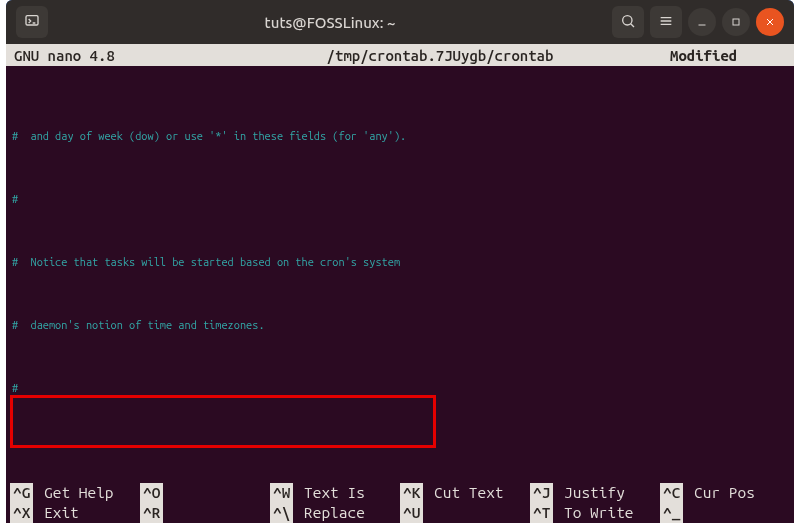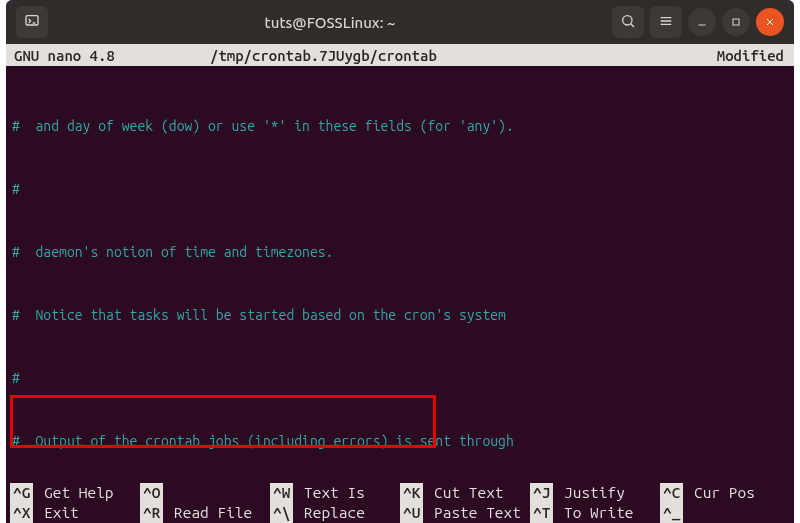--- a/index.html
+++ b/index.html
@@ -50,30 +50,30 @@
       height: 22px;
       background: #e3dfda;
       color: #2a2522;
       display:flex;
       font-size: 15px;
       padding: 0 4px;
       font-weight: 500;
       align-items:center;
     }
     .nh-left { width: 200px; padding-left:4px; }
-    .nh-center { flex:1; }
-    .nh-right { width: 120px; text-align:right; padding-right:6px; }
+    .nh-center { flex:1; text-align:center; }
+    .nh-right { width: 120px; text-align:left; padding-right:6px;font-weight:bold; }
 
     .terminal {
       flex:1;
       background: #2b0a22;
       color: #32a7a7;
-      font-size: 14px;
+      font-size: 11px;
       line-height: 21px;
-      padding: 8px 6px;
+      padding: 18px 6px;
       position: relative;
       white-space: pre;
       overflow: hidden;
     }
     .line { white-space: pre; }
     .highlight-box {
       position:absolute;
       border: 3px solid #e40000;
       left: 4px;
       top: 329px;
@@ -162,24 +162,23 @@
 
   <div class="nano-header">
     <div class="nh-left">GNU nano 4.8</div>
     <div class="nh-center">/tmp/crontab.7JUygb/crontab</div>
     <div class="nh-right">Modified</div>
   </div>
 
   <div class="terminal">
     <div class="line">#  and day of week (dow) or use '*' in these fields (for 'any').</div>
     <div class="line">#</div>
+    <div class="line">#  Notice that tasks will be started based on the cron's system</div>
     <div class="line">#  daemon's notion of time and timezones.</div>
-    <div class="line">#  Notice that tasks will be started based on the cron's system</div>
     <div class="line">#</div>
-    <div class="line">#  Output of the crontab jobs (including errors) is sent through</div>
     
     
     
     
     
     
     
     
     
     <div class="line"></div>
@@ -213,29 +212,27 @@
           <span class="sc-label"> Cur Pos</span>
         </div>
     </div>
     <div class="sc-row">
       <div class="sc-cell">
           <span class="sc-key">^X</span>
           <span class="sc-label"> Exit</span>
         </div>
       <div class="sc-cell">
           <span class="sc-key">^R</span>
-          <span class="sc-label"> Read File</span>
         </div>
       <div class="sc-cell">
           <span class="sc-key">^\</span>
           <span class="sc-label"> Replace</span>
         </div>
       <div class="sc-cell">
           <span class="sc-key">^U</span>
-          <span class="sc-label"> Paste Text</span>
         </div>
       <div class="sc-cell">
           <span class="sc-key">^T</span>
           <span class="sc-label"> To Write</span>
         </div>
       <div class="sc-cell">
           <span class="sc-key">^_</span>
         </div>
     </div>
   </div>

